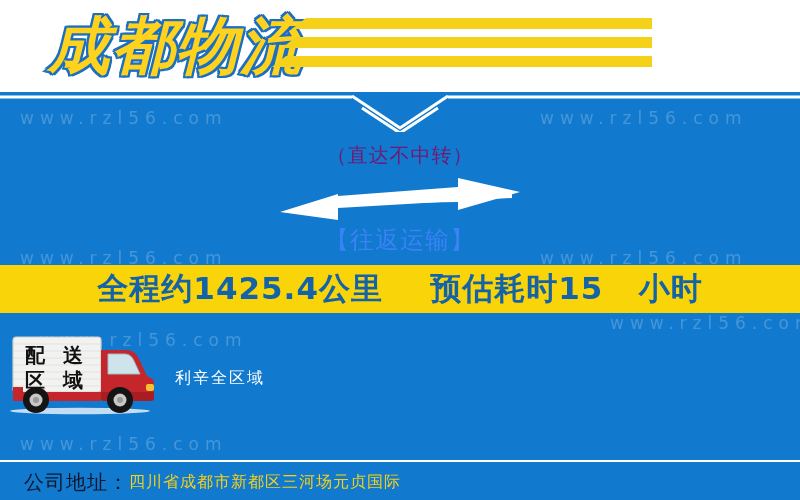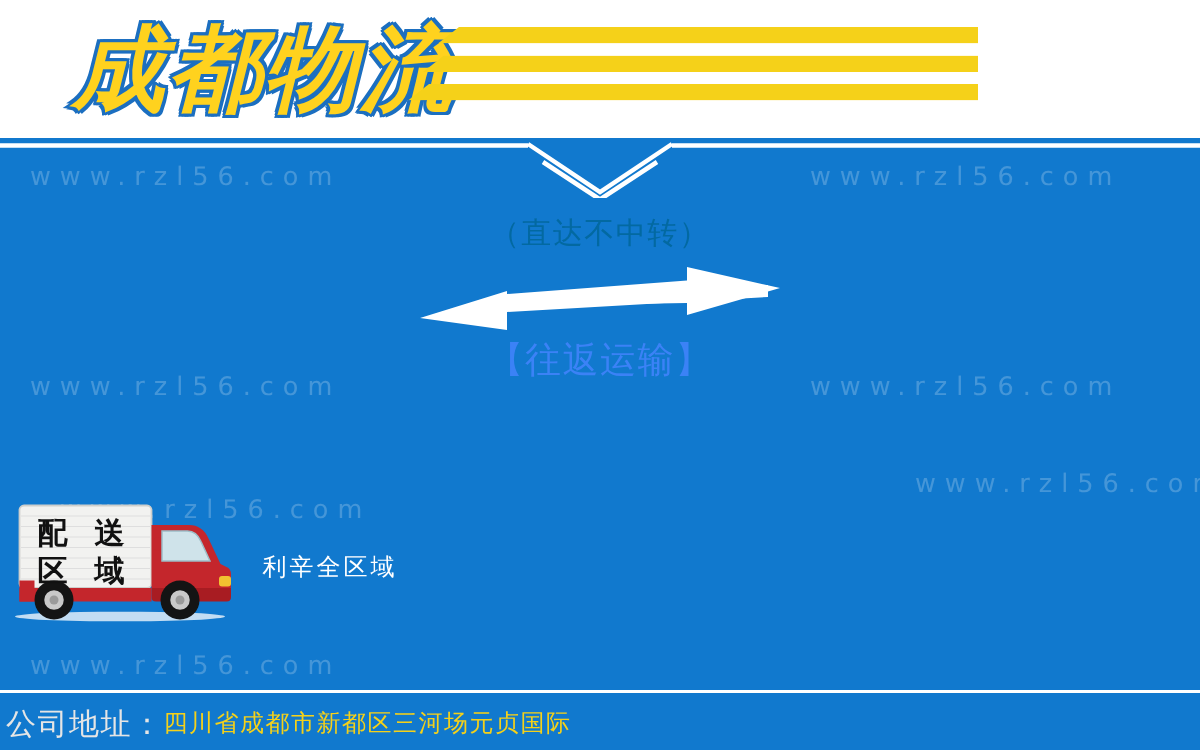--- a/index.html
+++ b/index.html
@@ -111,21 +111,21 @@
     white-space: nowrap;
   }
   .city-from { left: 62px; }
   .city-to   { left: 540px; }
 
   .direct-note {
     position: absolute;
     left: 0; right: 0;
     top: 142px;
     text-align: center;
-    color: #0369a1;
+    color: #701a75;
     font-size: 20px;
     letter-spacing: 1px;
   }
   .round-note {
     position: absolute;
     left: 0; right: 0;
     top: 224px;
     text-align: center;
     color: #3b82f6;
     font-size: 24px;
@@ -179,23 +179,23 @@
   .footer {
     position: absolute;
     left: 0; top: 460px;
     width: 800px; height: 40px;
     background: #1179CE;
     display: flex;
     align-items: center;
     border-top: 2px solid #ffffff;
   }
   .footer-label {
-    color: #e5e5e5;
+    color: #0f172a;
     font-size: 20px;
-    margin-left: 4px;
+    margin-left: 24px;
     letter-spacing: 1px;
     white-space: nowrap;
   }
   .footer-address {
     color: #F5D119;
     font-size: 16px;
     letter-spacing: 1px;
     white-space: nowrap;
   }
 </style>
@@ -233,20 +233,23 @@
   <div class="direct-note">（直达不中转）</div>
 
 
   <svg class="arrow-pair" viewBox="0 0 240 44">
     <polygon fill="#ffffff" points="0,34 58,16 58,24 232,12 232,20 58,30 58,42"></polygon>
     <polygon fill="#ffffff" points="240,14 178,0 178,9 58,18 58,26 178,24 178,32"></polygon>
   </svg>
 
   <div class="round-note">【往返运输】</div>
 
+  <div class="band">
+    <span class="band-text">全程约1425.4公里    预估耗时15   小时</span>
+  </div>
 
   <div class="truck-wrap">
     <svg viewBox="0 0 150 85" width="150" height="85">
 
       <ellipse cx="72" cy="79" rx="70" ry="3.2" fill="#ffffff" opacity="0.75"></ellipse>
 
       <rect x="5" y="5" width="88" height="55" rx="3" fill="#f2f2f0" stroke="#cfcfcc" stroke-width="1.2"></rect>
       <g stroke="#dedede" stroke-width="0.8">
         <line x1="6" y1="12" x2="92" y2="12"></line>
         <line x1="6" y1="19" x2="92" y2="19"></line>

